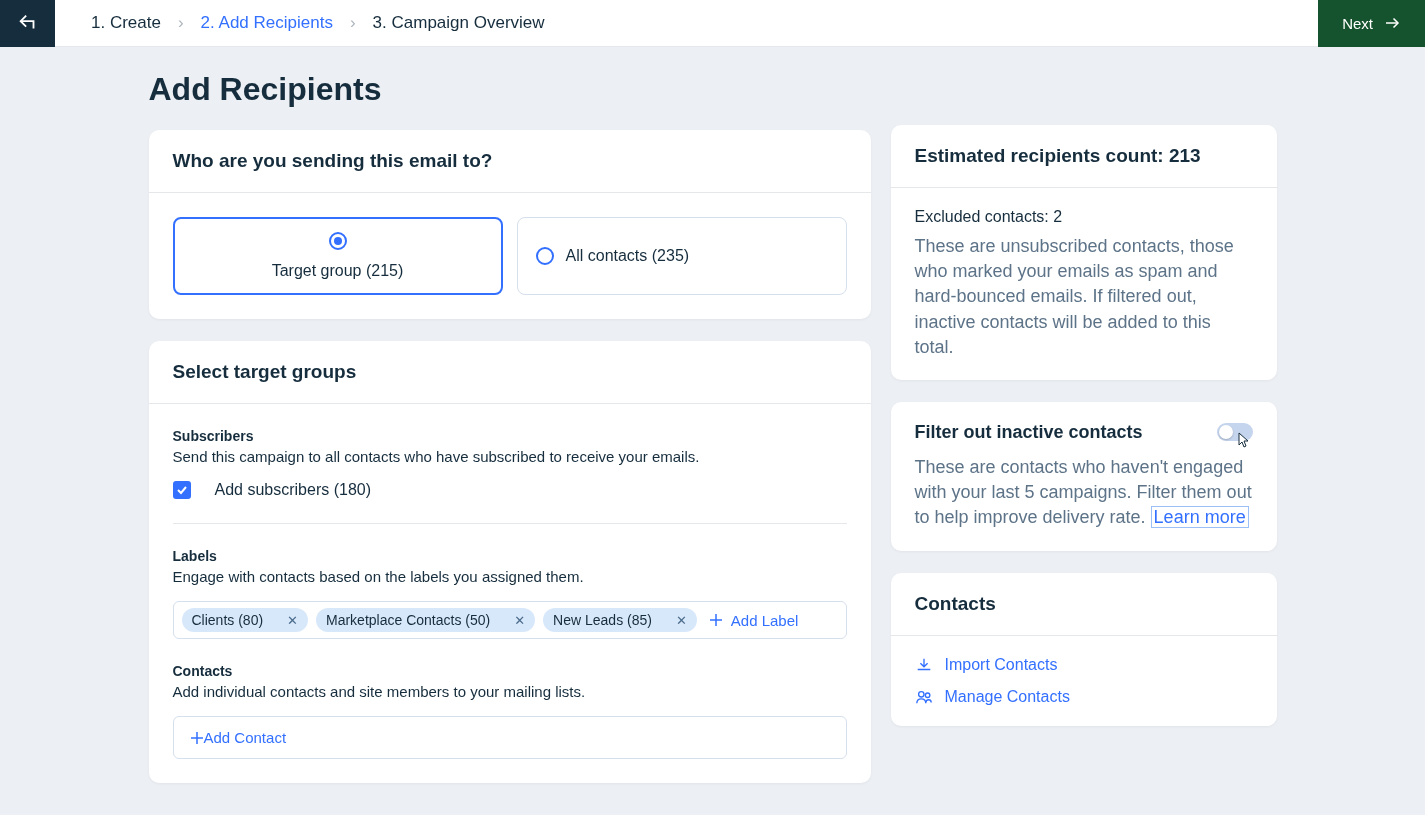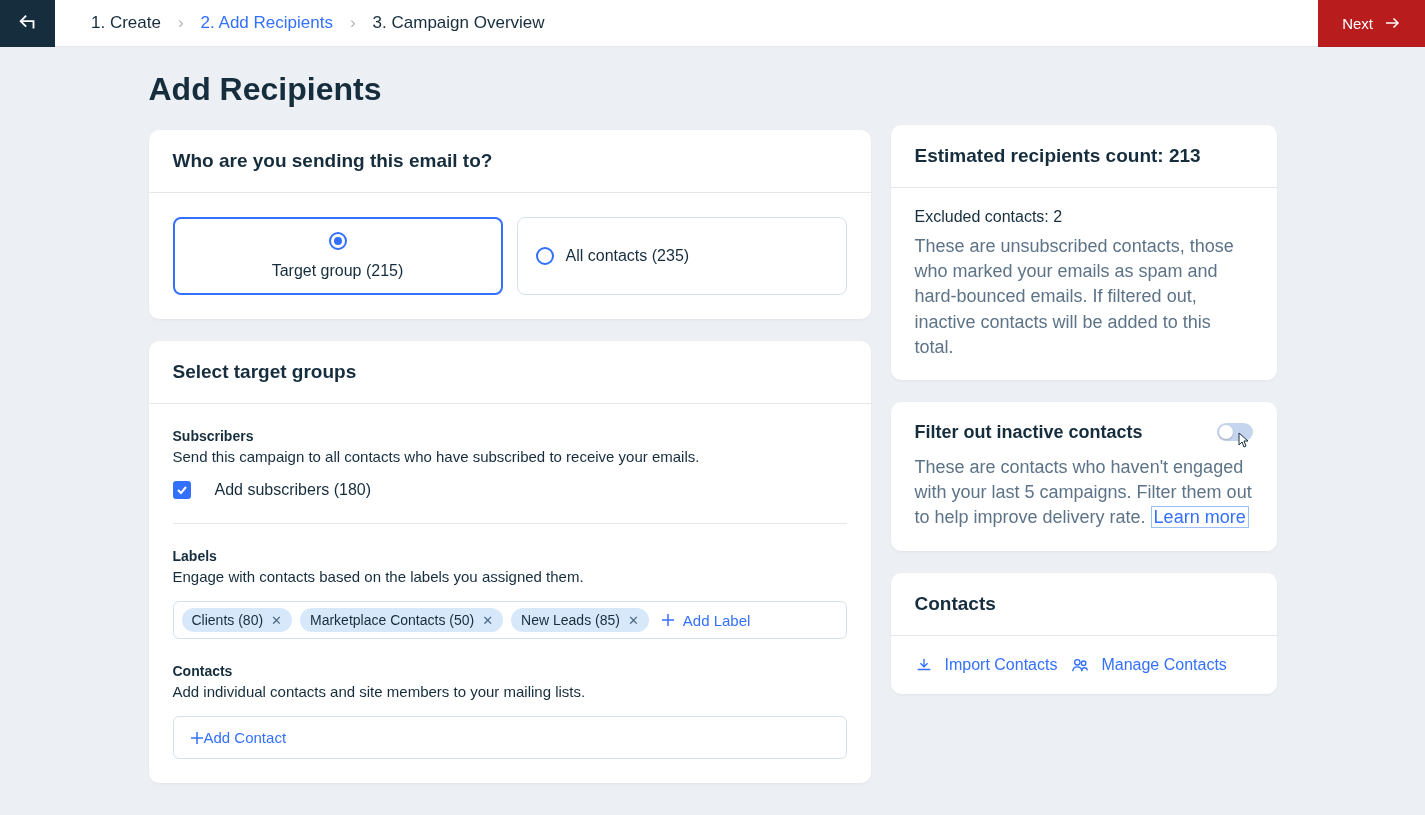--- a/index.html
+++ b/index.html
@@ -34,21 +34,21 @@
   padding-left: 36px;
   gap: 17px;
   font-size: 17px;
 }
 .crumb { color: #162d3d; cursor: pointer; }
 .crumb.active { color: #3370ff; }
 .chev { color: #aeb6bd; }
 .next-btn {
   margin-left: auto;
   height: 47px;
-  background: #b91c1c;
+  background: #14532d;
   color: #fff;
   border: none;
   padding: 0 24px;
   font-size: 15px;
   display: flex;
   align-items: center;
   gap: 10px;
   cursor: pointer;
 }
 .next-btn svg { width: 18px; height: 18px; }
@@ -139,21 +139,21 @@
   flex-wrap: wrap;
 }
 .chip {
   background: #d8e8fb;
   color: #162d3d;
   border-radius: 14px;
   padding: 4px 10px;
   font-size: 14px;
   display: flex;
   align-items: center;
-  gap: 8px;
+  gap: 24px;
 }
 .chip-x {
   color: #4a6b8a;
   cursor: pointer;
   font-size: 13px;
 }
 .add-label-btn {
   display: flex;
   align-items: center;
   gap: 8px;
@@ -202,21 +202,21 @@
   position: absolute;
   top: 8px;
   left: 18px;
 }
 .learn-more {
   color: #3370ff;
   text-decoration: none;
   border: 1px solid #9bc0f7;
   padding: 0 2px;
 }
-.contacts-links { display: flex; flex-direction: row; gap: 14px; }
+.contacts-links { display: flex; flex-direction: column; gap: 14px; }
 .contacts-link {
   display: flex;
   align-items: center;
   gap: 12px;
   color: #3370ff;
   font-size: 16px;
   cursor: pointer;
 }
 .contacts-link svg { width: 18px; height: 18px; }
 </style>

